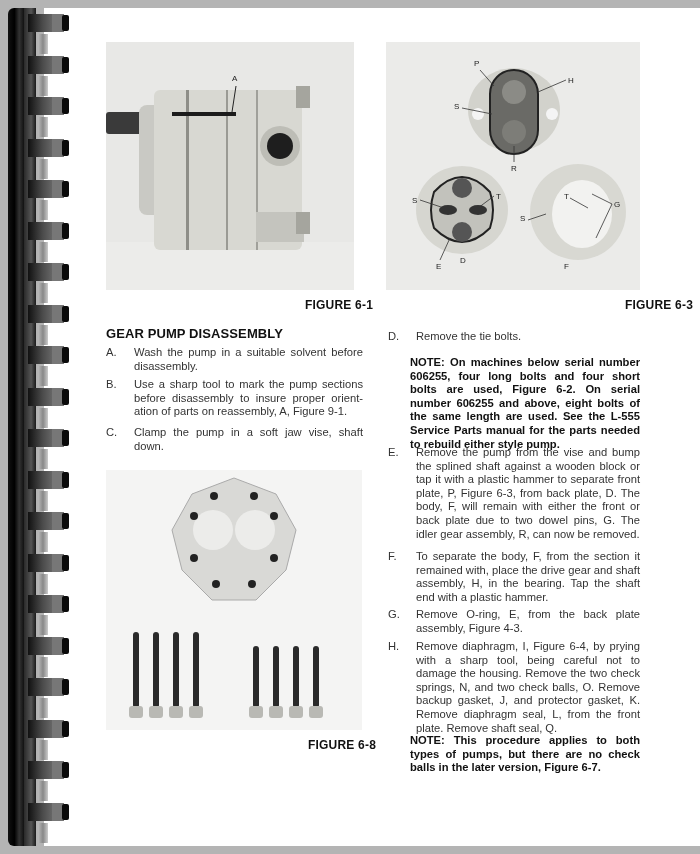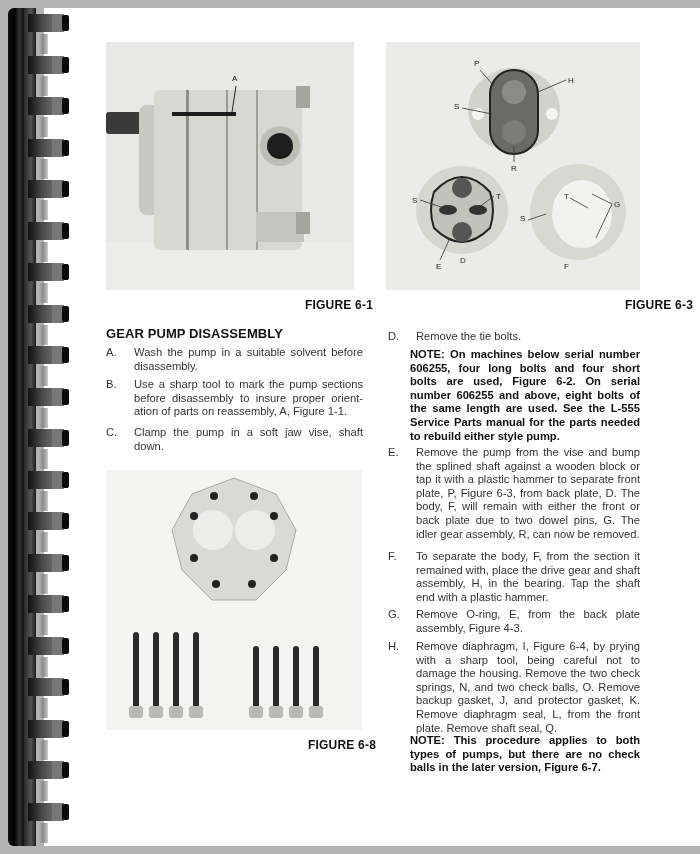--- a/index.html
+++ b/index.html
@@ -233,21 +233,21 @@
 <div class="caption" style="left:593px;top:298px;margin-left:32px;">FIGURE 6-3</div>
 
 <div class="heading">GEAR PUMP DISASSEMBLY</div>
 
 <div class="item" style="left:106px;top:346px;width:257px;">
   <span class="lbl">A.</span>
   <span class="txt">Wash the pump in a suitable solvent before disassembly.</span>
 </div>
 <div class="item" style="left:106px;top:378px;width:257px;">
   <span class="lbl">B.</span>
-  <span class="txt">Use a sharp tool to mark the pump sections before disassembly to insure proper orient-ation of parts on reassembly, A, Figure 1-1.</span>
+  <span class="txt">Use a sharp tool to mark the pump sections before disassembly to insure proper orient-ation of parts on reassembly, A, Figure 9-1.</span>
 </div>
 <div class="item" style="left:106px;top:426px;width:257px;">
   <span class="lbl">C.</span>
   <span class="txt">Clamp the pump in a soft jaw vise, shaft down.</span>
 </div>
 
 <div class="photo" style="left:106px;top:470px;width:256px;height:260px;background:#f4f4f3;">
   <svg width="256" height="260" viewBox="0 0 256 260">
     <path d="M128,8 L170,24 L190,60 L180,100 L150,130 L106,130 L76,100 L66,60 L86,24 Z" fill="#d9d9d6" stroke="#aaa"></path>
     <circle cx="107" cy="60" r="20" fill="#ececea"></circle>
@@ -281,21 +281,21 @@
         <rect x="203" y="236" width="14" height="12" rx="3" fill="#b9b9b4"></rect>
       </g>
   </svg>
 </div>
 <div class="caption" style="left:308px;top:738px;">FIGURE 6-8</div>
 
 <div class="item" style="left:388px;top:330px;width:252px;">
   <span class="lbl">D.</span>
   <span class="txt">Remove the tie bolts.</span>
 </div>
-<div class="note" style="left:410px;top:348px;width:230px;">NOTE: On machines below serial number 606255, four long bolts and four short bolts are used, Figure 6-2. On serial number 606255 and above, eight bolts of the same length are used. See the L-555 Service Parts manual for the parts needed to rebuild either style pump.</div>
+<div class="note" style="left:410px;top:356px;width:230px;">NOTE: On machines below serial number 606255, four long bolts and four short bolts are used, Figure 6-2. On serial number 606255 and above, eight bolts of the same length are used. See the L-555 Service Parts manual for the parts needed to rebuild either style pump.</div>
 
 <div class="item" style="left:388px;top:446px;width:252px;">
   <span class="lbl">E.</span>
   <span class="txt">Remove the pump from the vise and bump the splined shaft against a wooden block or tap it with a plastic hammer to separate front plate, P, Figure 6-3, from back plate, D. The body, F, will remain with either the front or back plate due to two dowel pins, G. The idler gear assembly, R, can now be removed.</span>
 </div>
 <div class="item" style="left:388px;top:550px;width:252px;">
   <span class="lbl">F.</span>
   <span class="txt">To separate the body, F, from the section it remained with, place the drive gear and shaft assembly, H, in the bearing. Tap the shaft end with a plastic hammer.</span>
 </div>
 <div class="item" style="left:388px;top:608px;width:252px;">

